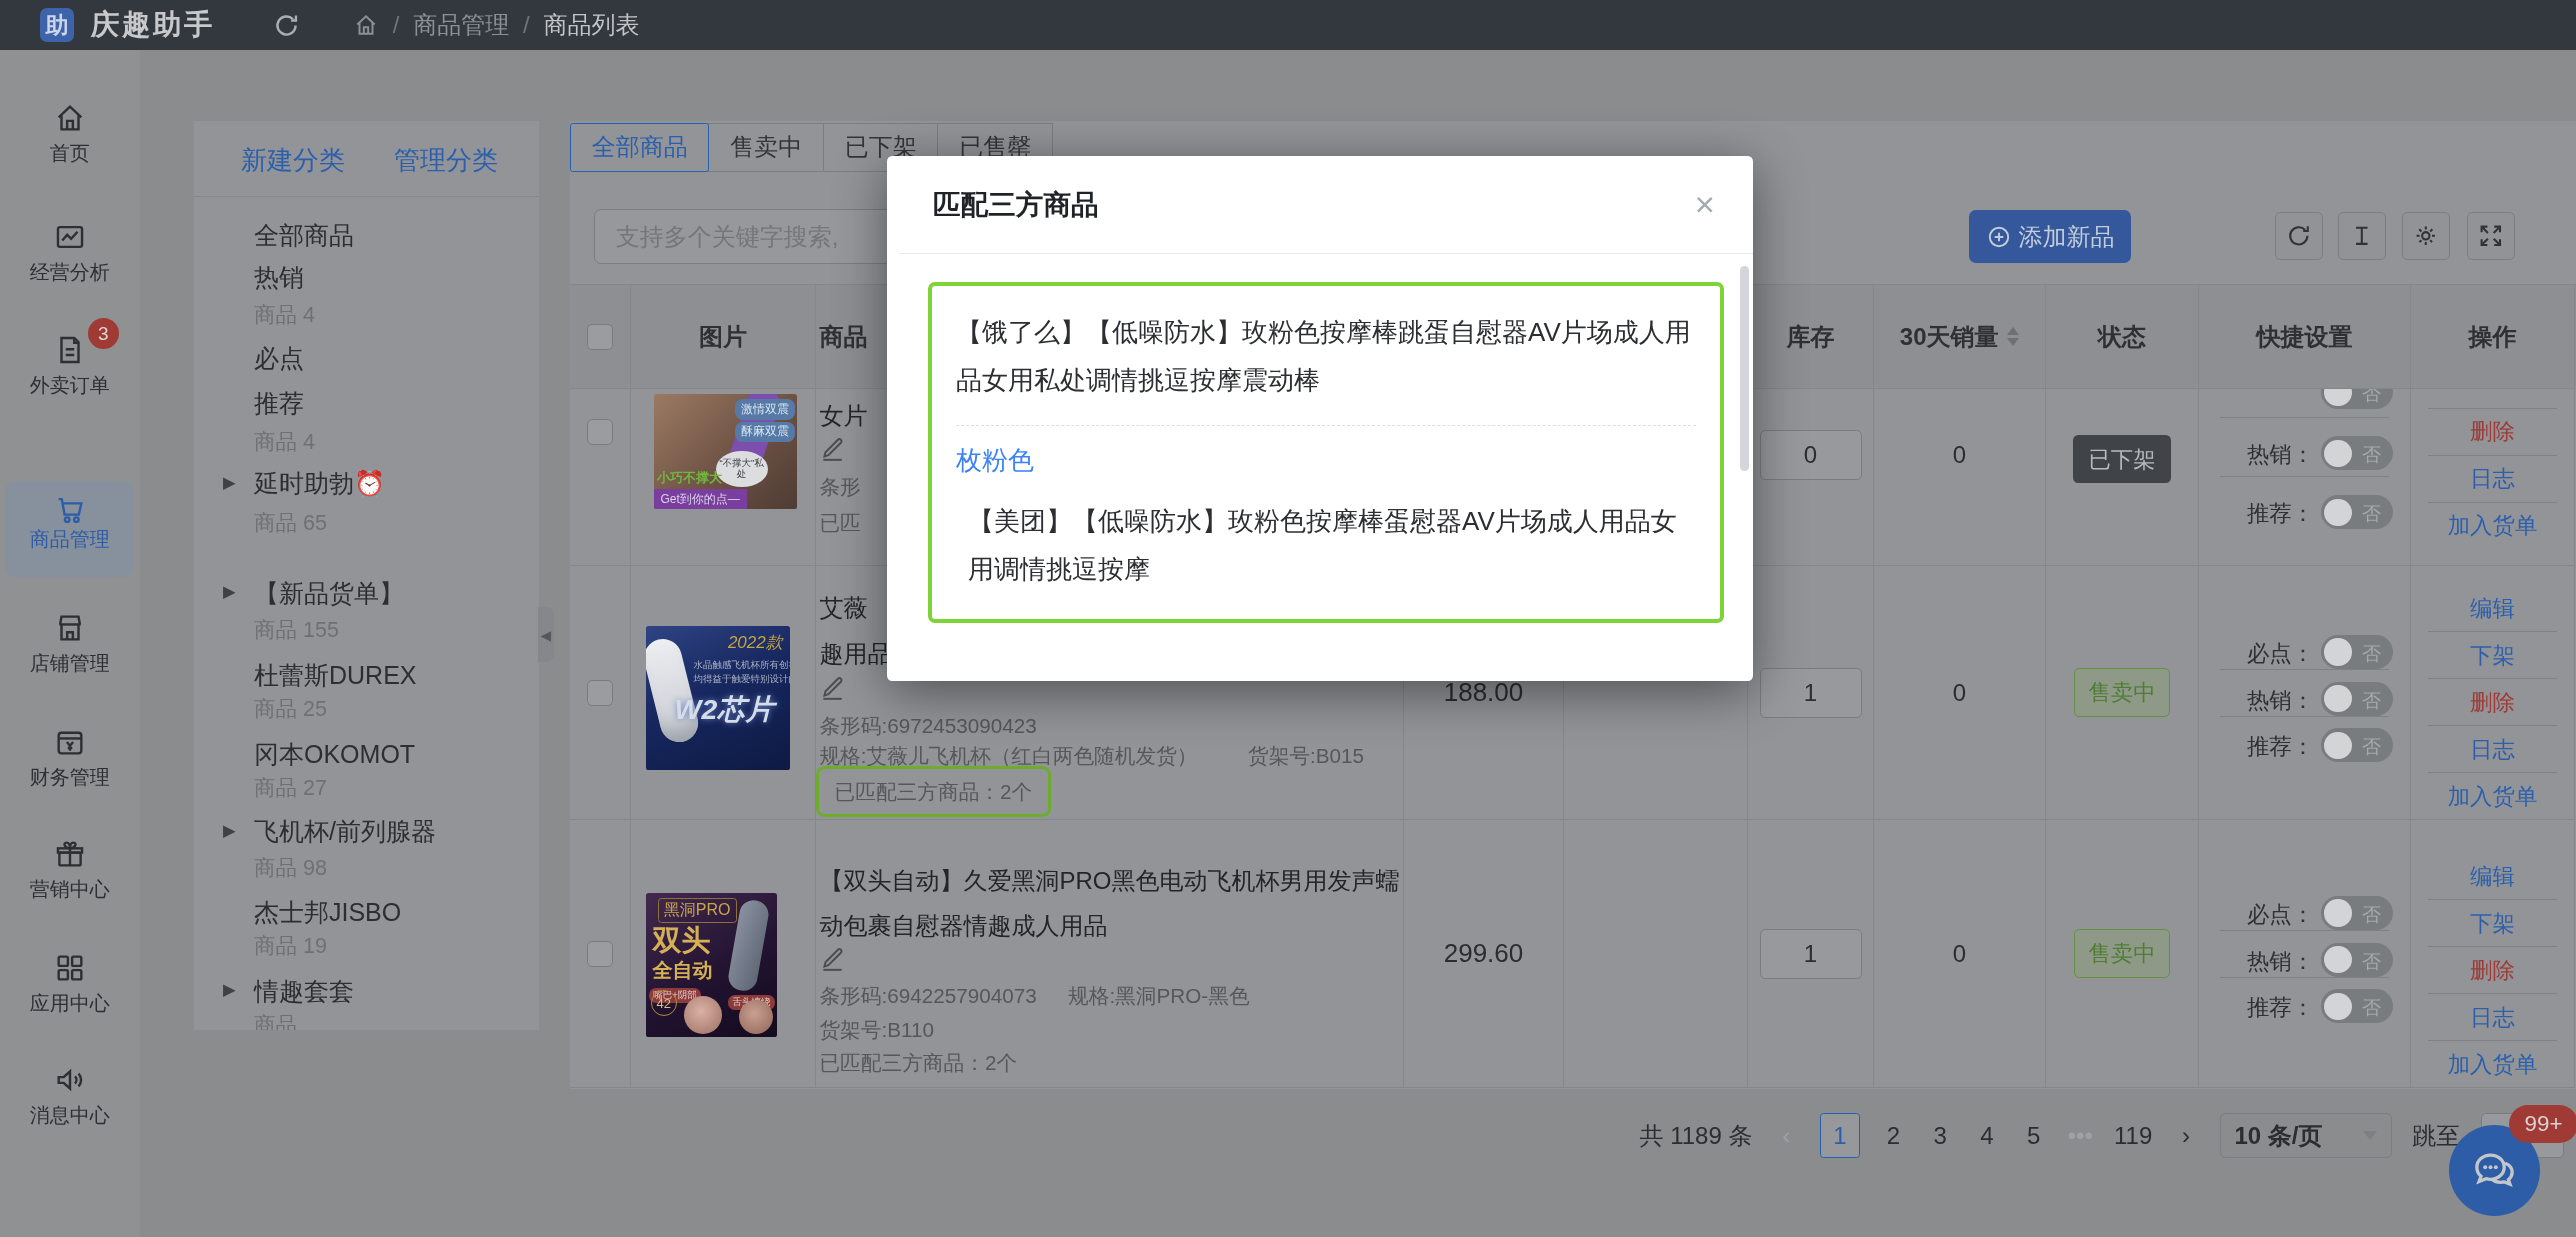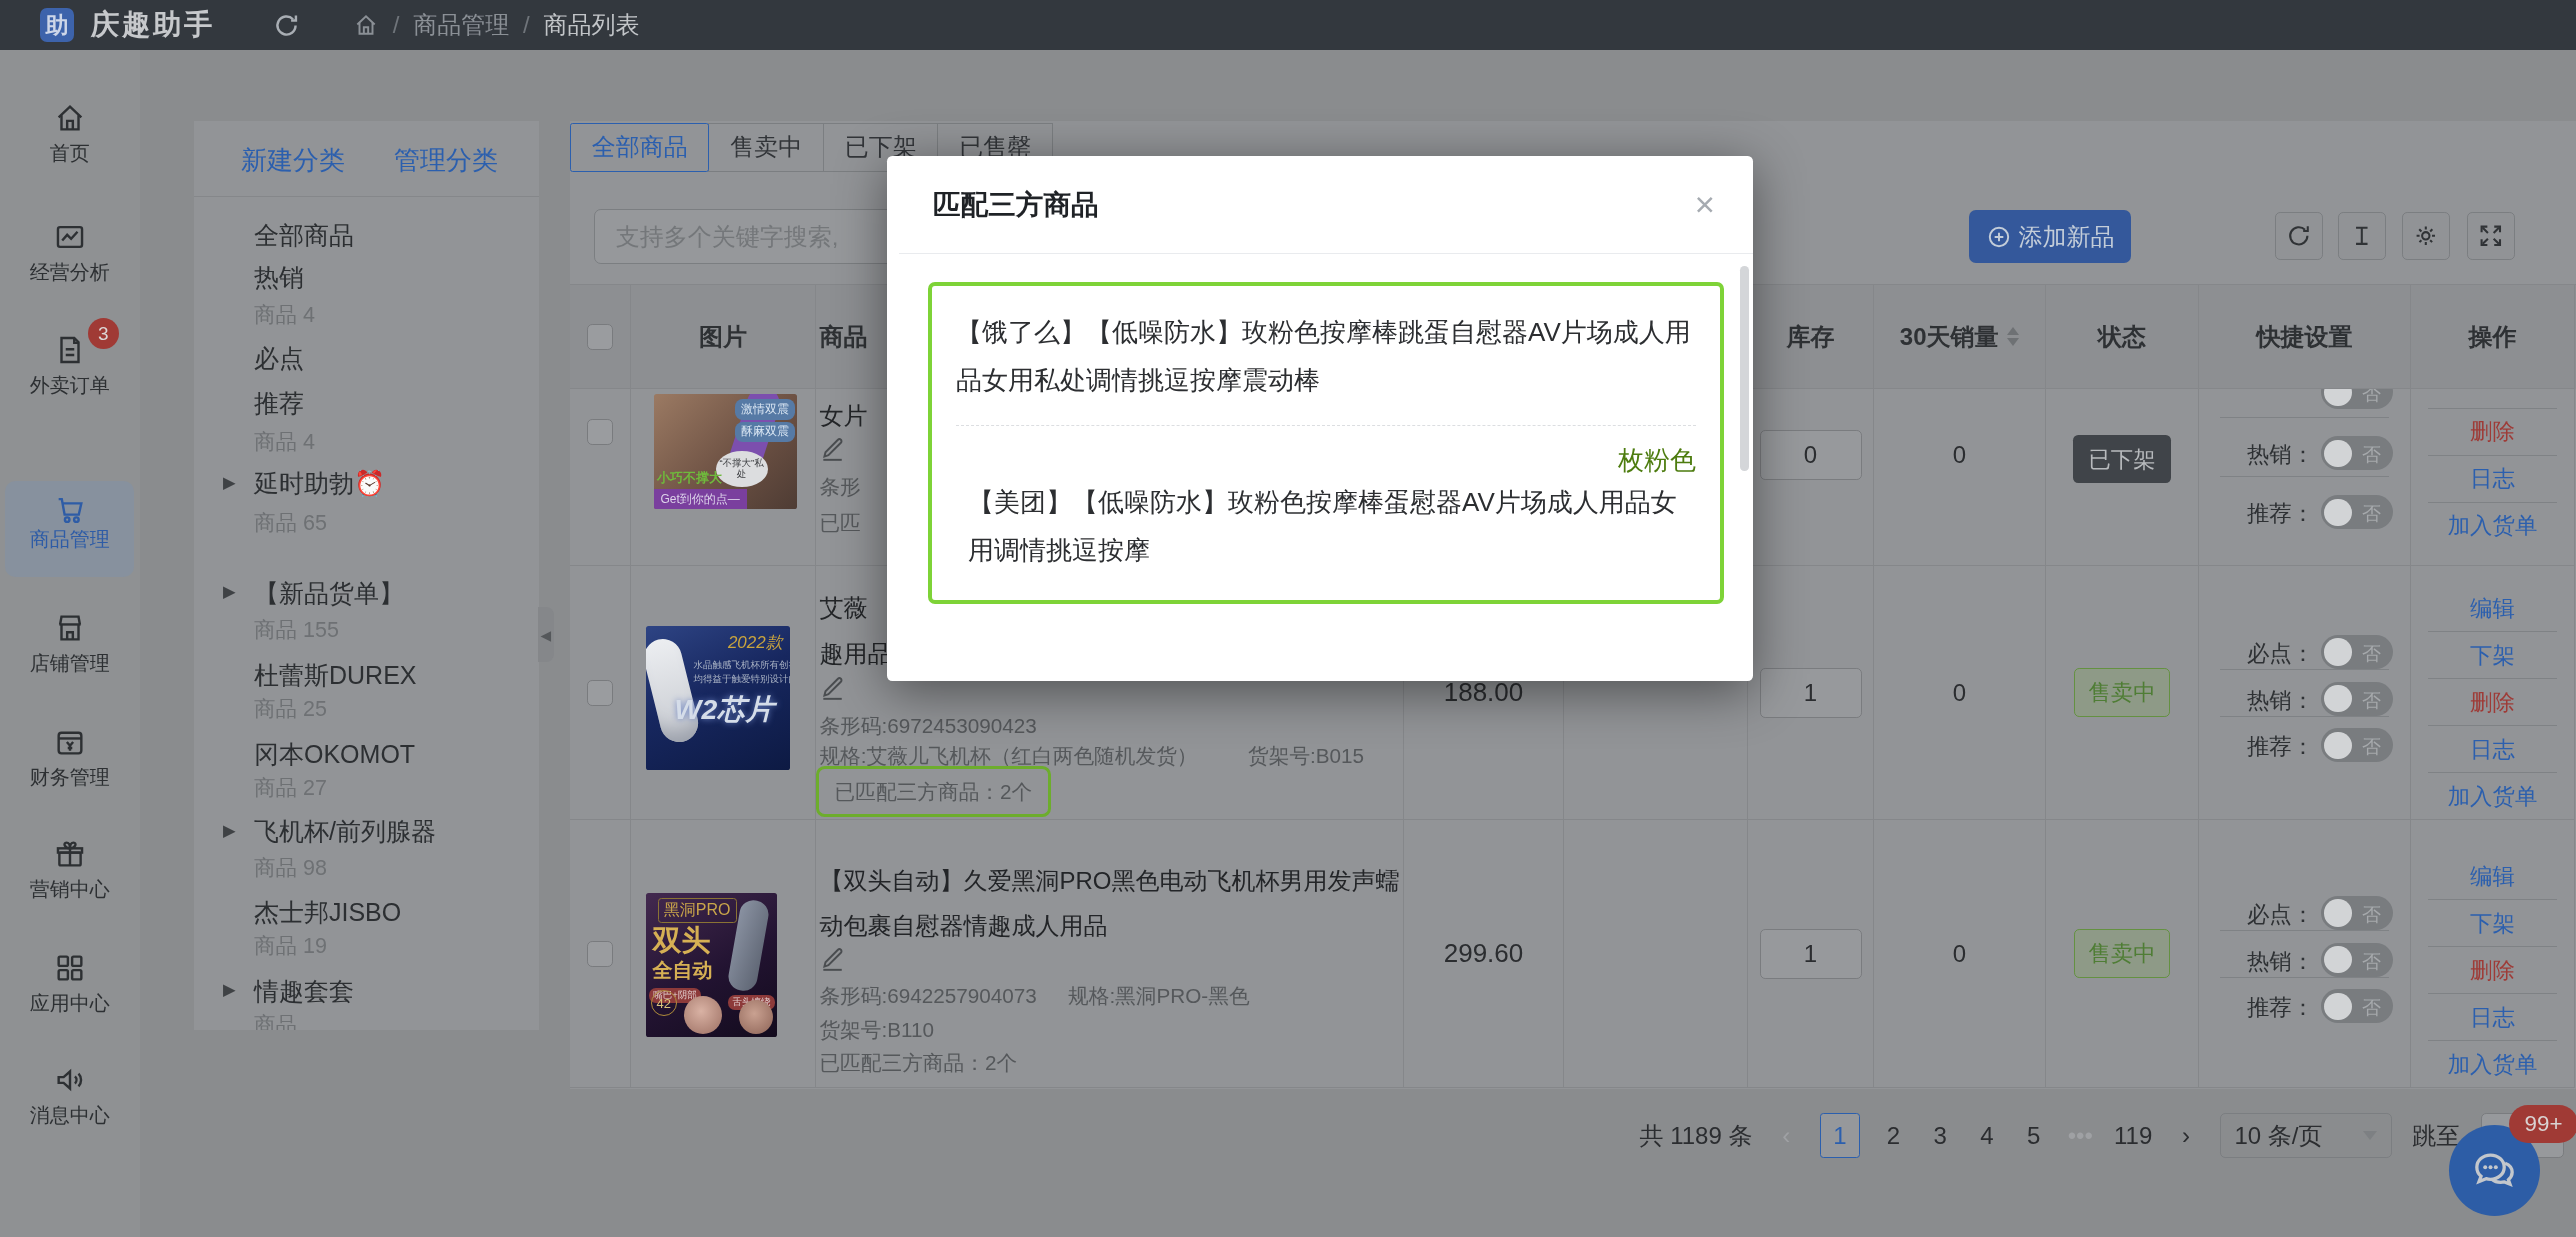--- a/index.html
+++ b/index.html
@@ -115,39 +115,39 @@
   .i3-p2 { position:absolute; right:1.7px; top:102px; background:#8d3a3a; color:#e3cfcf; font-size:9.5px; padding:0.9px 4.3px; border-radius:6.9px; white-space:nowrap; }
   .i3-42 { position:absolute; left:5.2px; bottom:20.7px; width:26px; height:26px; border-radius:50%; border:1.7px solid #b08c3a; color:#d8c27a; font-size:13px; display:flex; align-items:center; justify-content:center; }
   .i3-c1 { position:absolute; left:38px; bottom:2.6px; width:38px; height:38px; border-radius:50%; background:radial-gradient(circle at 45% 40%, #d9b2a4, #9c6f62); }
   .i3-c2 { position:absolute; right:3.4px; bottom:2.6px; width:34px; height:34px; border-radius:50%; background:radial-gradient(circle at 45% 40%, #c9a191, #8d6356); }
 
   
   .pager { position:absolute; top:1113px; right:12px; display:flex; align-items:center; gap:20.7px; font-size:24px; color:#2b2d30; z-index:2; }
   .pg { min-width:26px; text-align:center; cursor:pointer; }
   .pg.cur { width:40px; height:45px; border:1.7px solid #2b5fae; color:#2b5fae; background:#96989b; border-radius:3.4px; display:flex; align-items:center; justify-content:center; }
   .pg.dim { color:#9fa1a4; }
-  .psel { width:172px; height:45px; border:0.9px solid #7b7e81; border-radius:5.2px; display:flex; align-items:center; justify-content:space-between; padding:0 13.8px; cursor:pointer; }
+  .psel { width:172px; height:45px; border:0.9px solid #7b7e81; border-radius:5.2px; display:flex; align-items:center; justify-content:space-between; padding:0 13.8px; cursor:pointer;font-weight:bold; }
   .psel .tri { width:0;height:0;border-left:7.8px solid transparent;border-right:7.8px solid transparent;border-top:9.5px solid #7d8083; }
   .jump { width:83px; height:45px; background:#97999c; border:0.9px solid #7a7c7f; border-radius:5.2px; outline:none; font-size:24px; text-align:center; color:#2b2d30; }
 
   
   .chat { position:absolute; left:2449px; top:1125px; width:91px; height:91px; border-radius:50%; background:#2d5da6; display:flex; align-items:center; justify-content:center; z-index:8; cursor:pointer; }
   .chat-badge { position:absolute; left:2509px; top:1105px; min-width:69px; height:38px; border-radius:19px; background:#a03a35; color:#d9d3d2; font-size:22.4px; display:flex; align-items:center; justify-content:center; padding:0 10.3px; z-index:9; }
 
   
   .modal { position:absolute; left:887px; top:156px; width:866px; height:525px; background:#ffffff; border-radius:5.2px; box-shadow:0 10.3px 52px rgba(0,0,0,.45); z-index:20;padding-left:12px; }
   .m-head { height:98px; display:flex; align-items:center; justify-content:space-between; padding:0 34px; border-bottom:1.7px solid #e9ebee; }
   .m-title { font-size:27.6px; font-weight:bold; color:#1f2226; }
   .m-close { cursor:pointer; display:flex; }
   .m-body { padding:27.6px 29px 0 29px; }
   .gbox { border:4.3px solid #7ed337; border-radius:6.9px; padding:22.4px 24px 26px 24px; }
   .m-item { font-size:26px; line-height:48px; color:#2c2e31; cursor:pointer; }
   .m-item.second { padding:0 12px; }
   .m-dash { border-top:1.7px dashed #dcdee1; margin:20.7px 0 17px 0; }
-  .m-mid { color:#4d7c0f; text-align:right; font-size:26px; cursor:pointer; }
+  .m-mid { color:#3b82f6; text-align:left; font-size:26px; margin-bottom:19px; cursor:pointer; }
   .m-scroll { position:absolute; right:4.3px; top:110px; width:8.6px; height:205px; background:#d4d6d9; border-radius:4.3px; cursor:pointer; }
 </style>
 </head>
 <body>
 
 <div class="nav">
   <div class="logo">助</div>
   <div class="nav-title">庆趣助手</div>
   <div class="nav-ic nav-refresh">
     <svg width="29" height="29" viewBox="0 0 24 24" fill="none" stroke="#a9aeb4" stroke-width="2">

